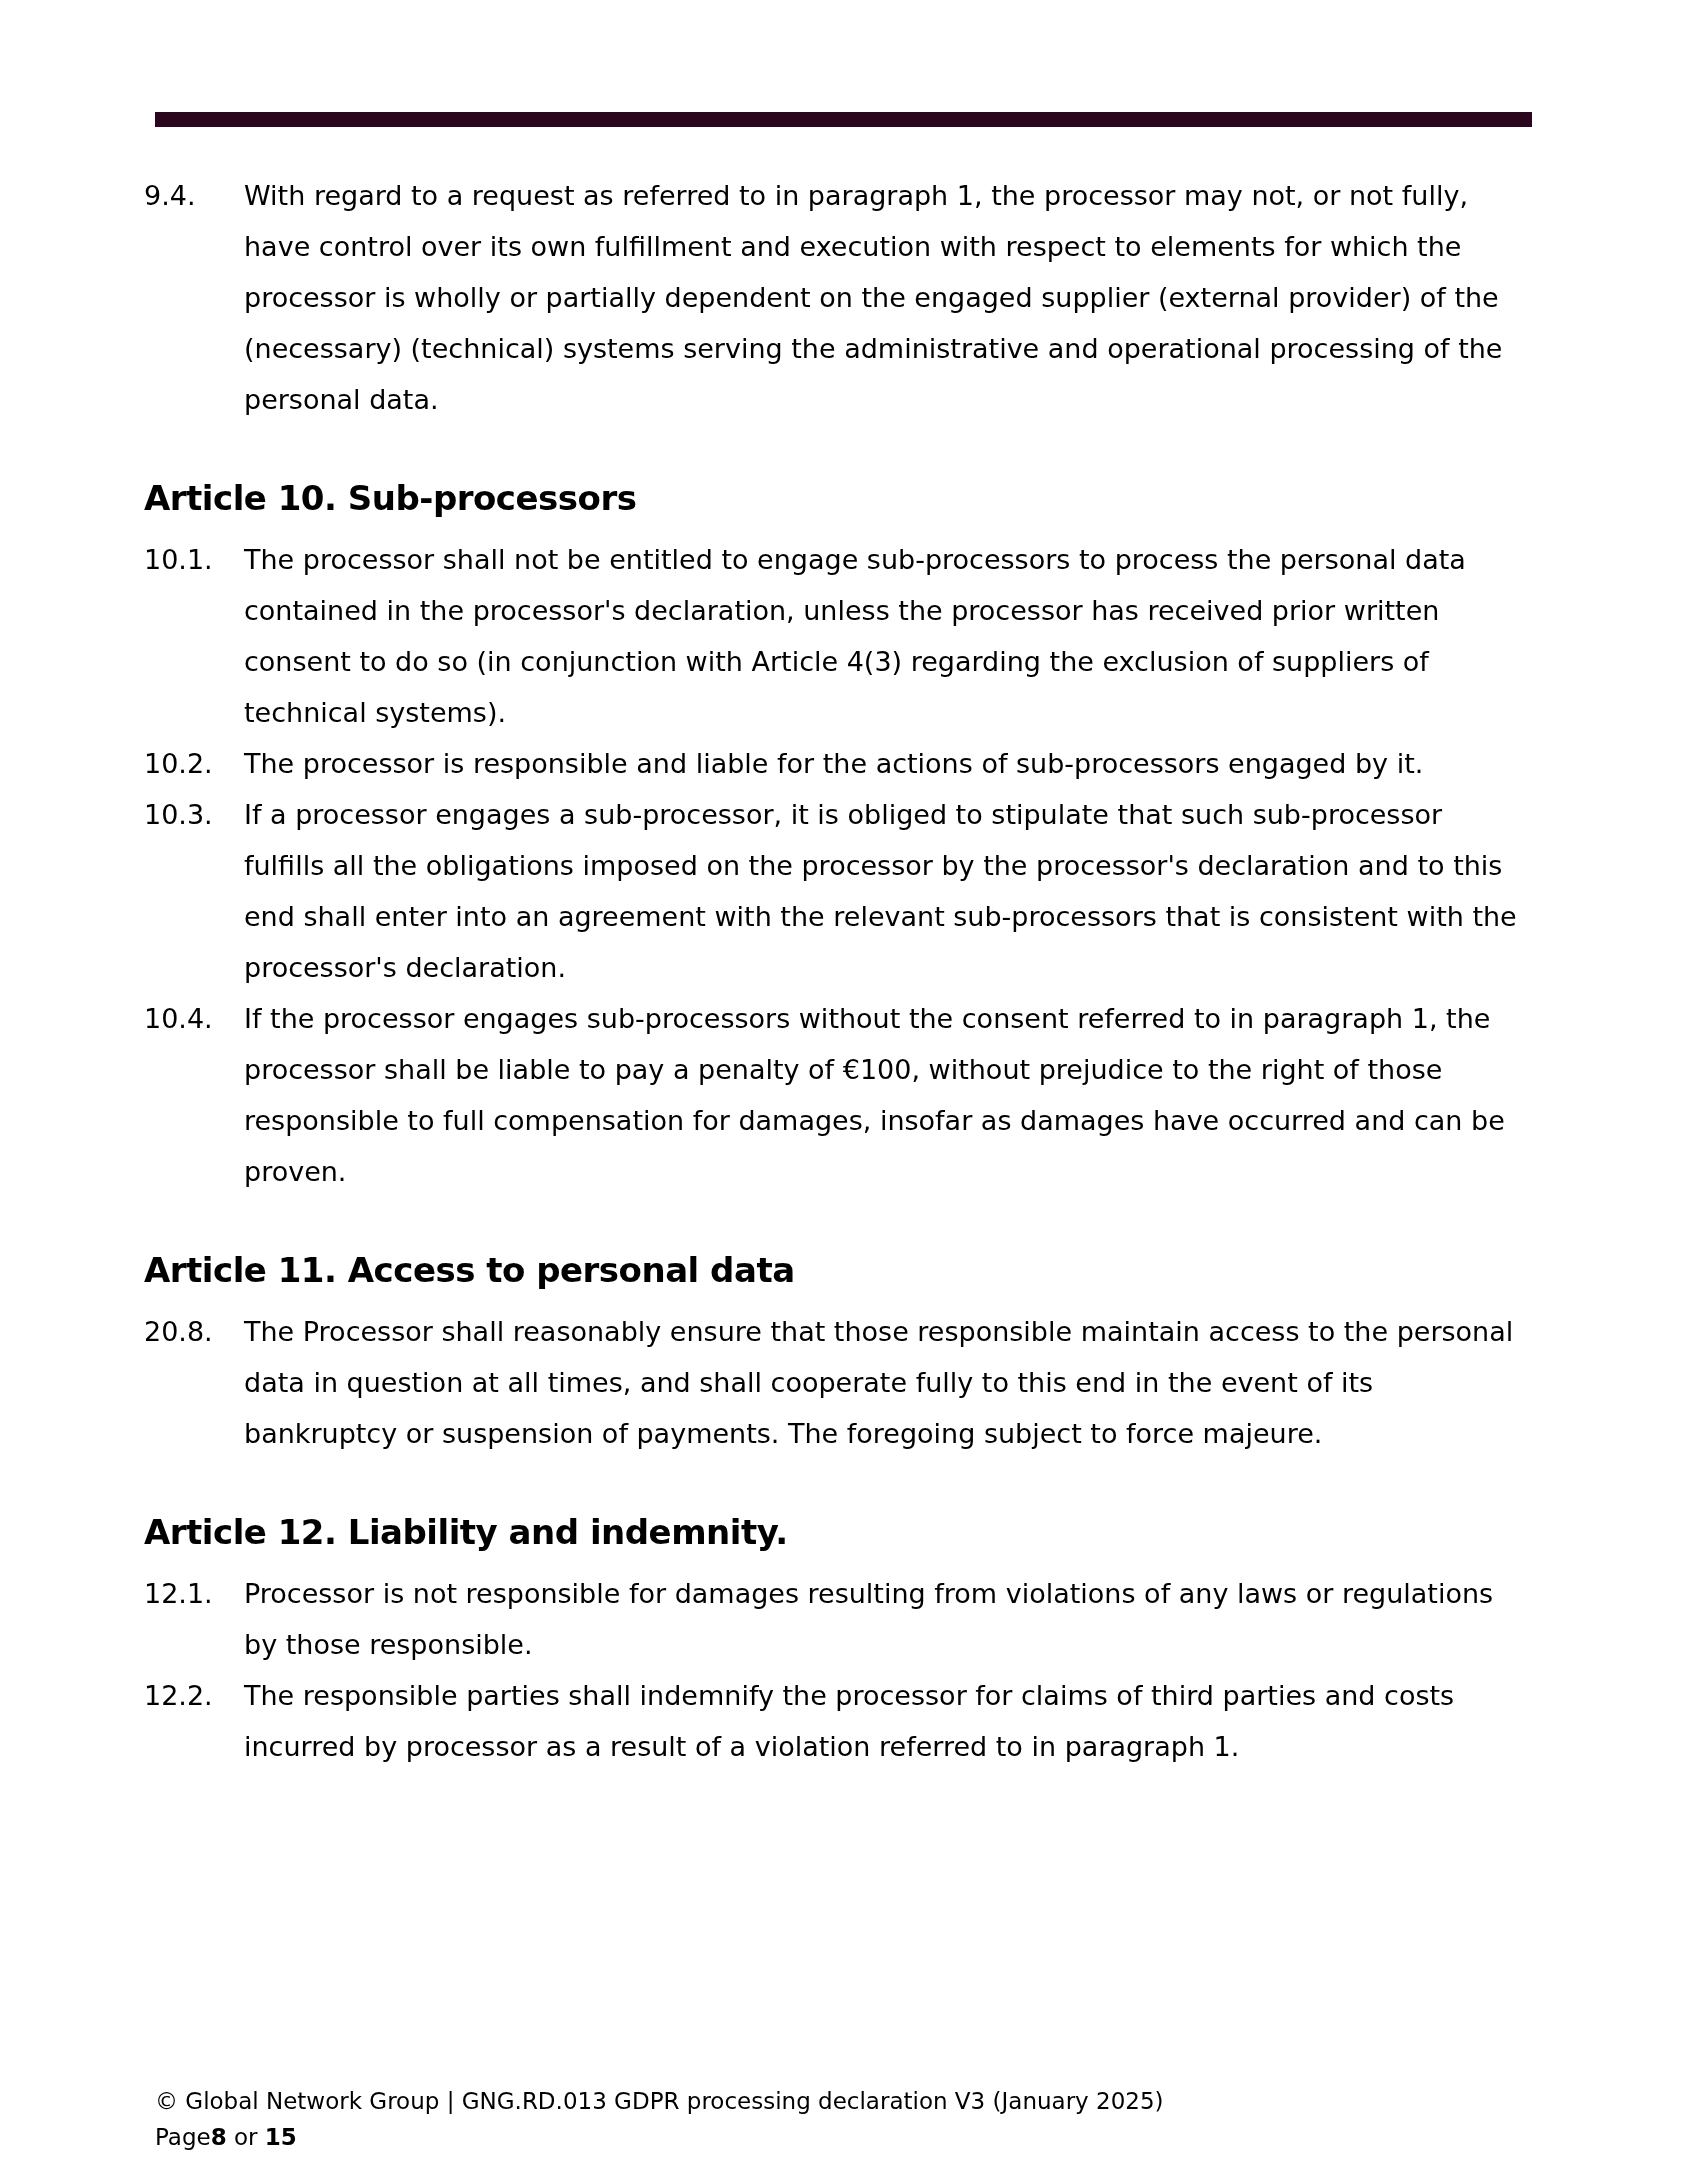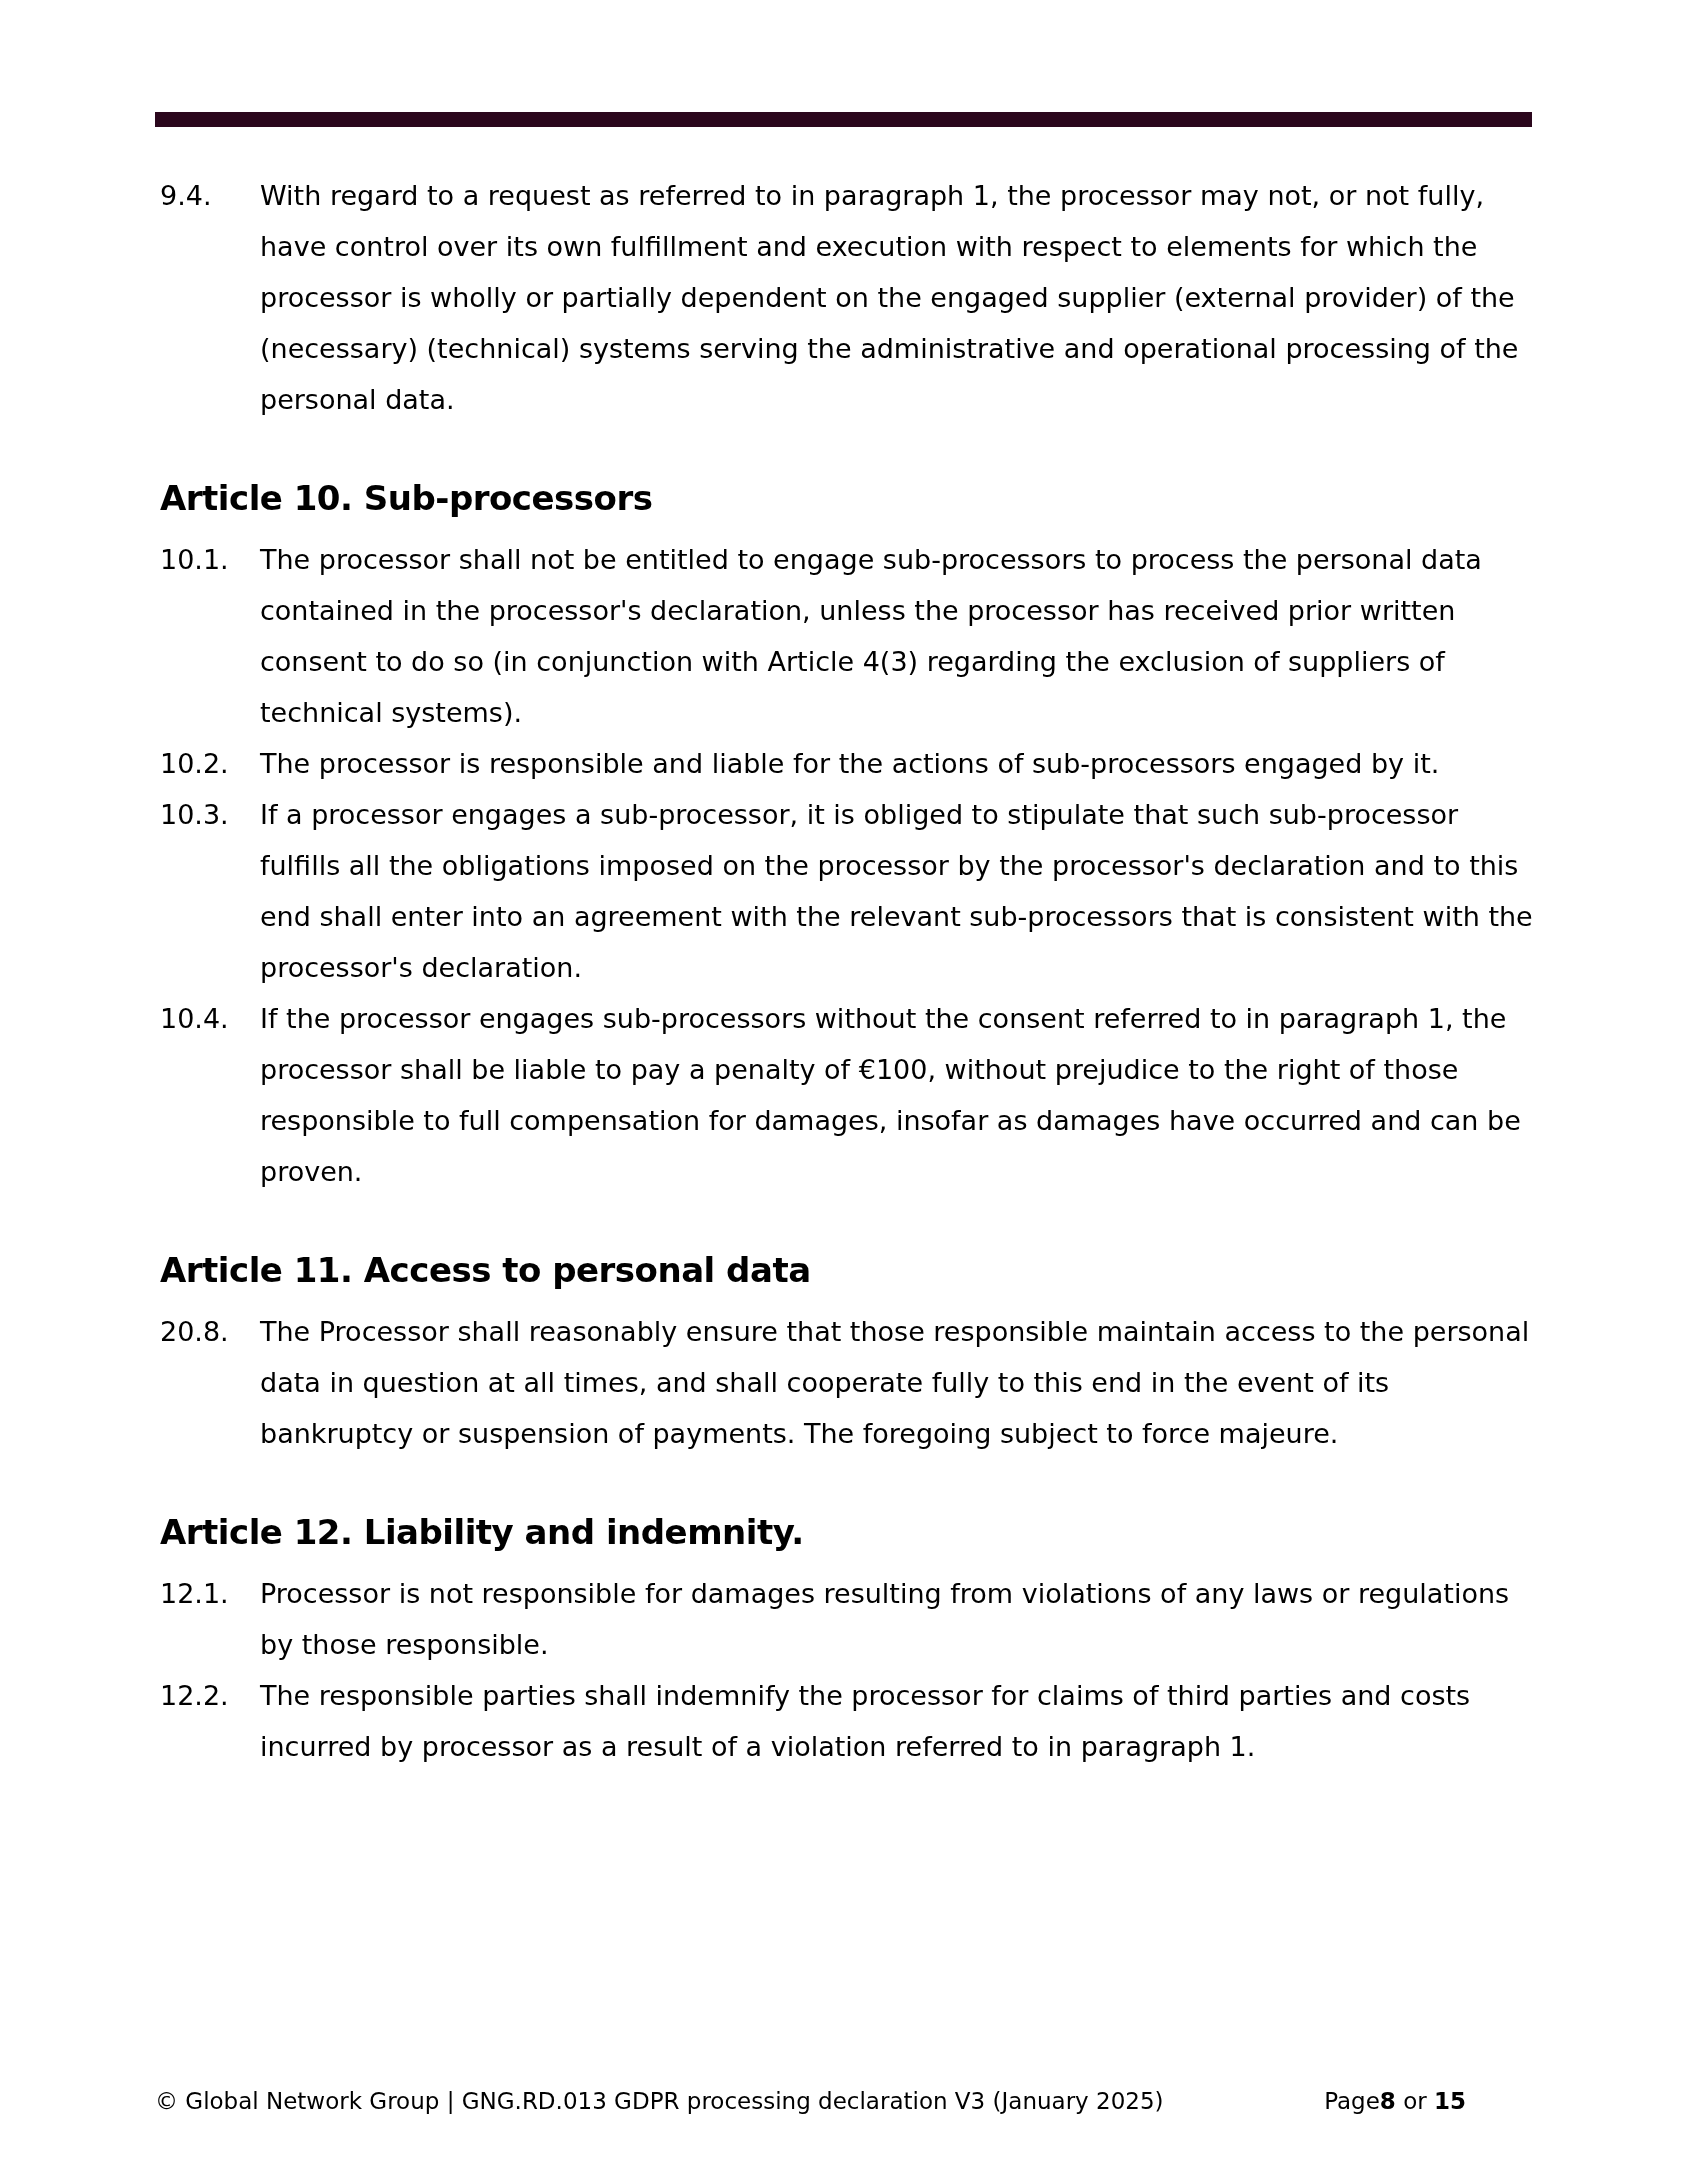--- a/index.html
+++ b/index.html
@@ -20,21 +20,21 @@
   .top-bar {
     position: absolute;
     left: 155px;
     top: 112px;
     width: 1377px;
     height: 15px;
     background: #2b071d;
   }
   .content {
     position: absolute;
-    left: 160px;
+    left: 144px;
     top: 127px;
     width: 1374px;
     padding-top: 43px;
     font-size: 27px;
     line-height: 51px;
   }
   h2.article-heading {
     margin: 51px 0 14px 0;
     font-size: 34px;
     line-height: 44px;
@@ -56,20 +56,21 @@
   .page-footer {
     position: absolute;
     left: 155px;
     top: 2083px;
     width: 1374px;
     display: flex;
     justify-content: space-between;
     align-items: baseline;
     font-size: 23px;
     line-height: 36px;
+    flex-direction: column;
   }
   .page-info {
     margin-right: 63px;
     white-space: pre;
   }
   .page-info b {
     font-weight: bold;
   }
 </style>
 </head>

